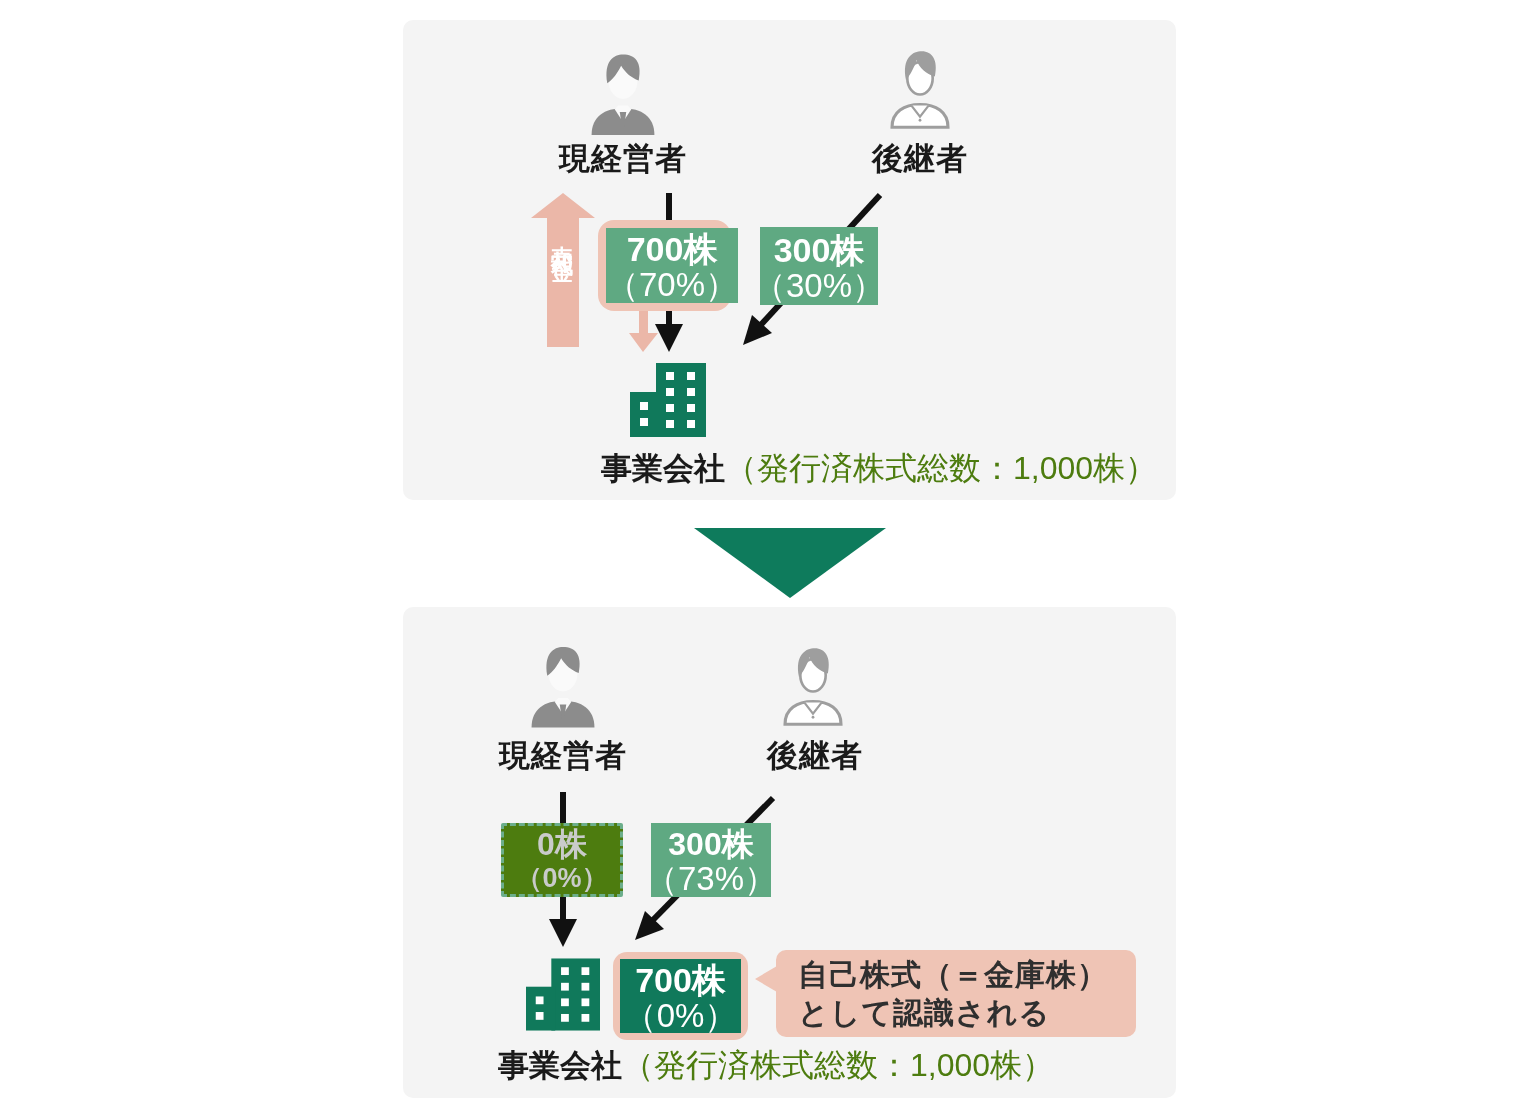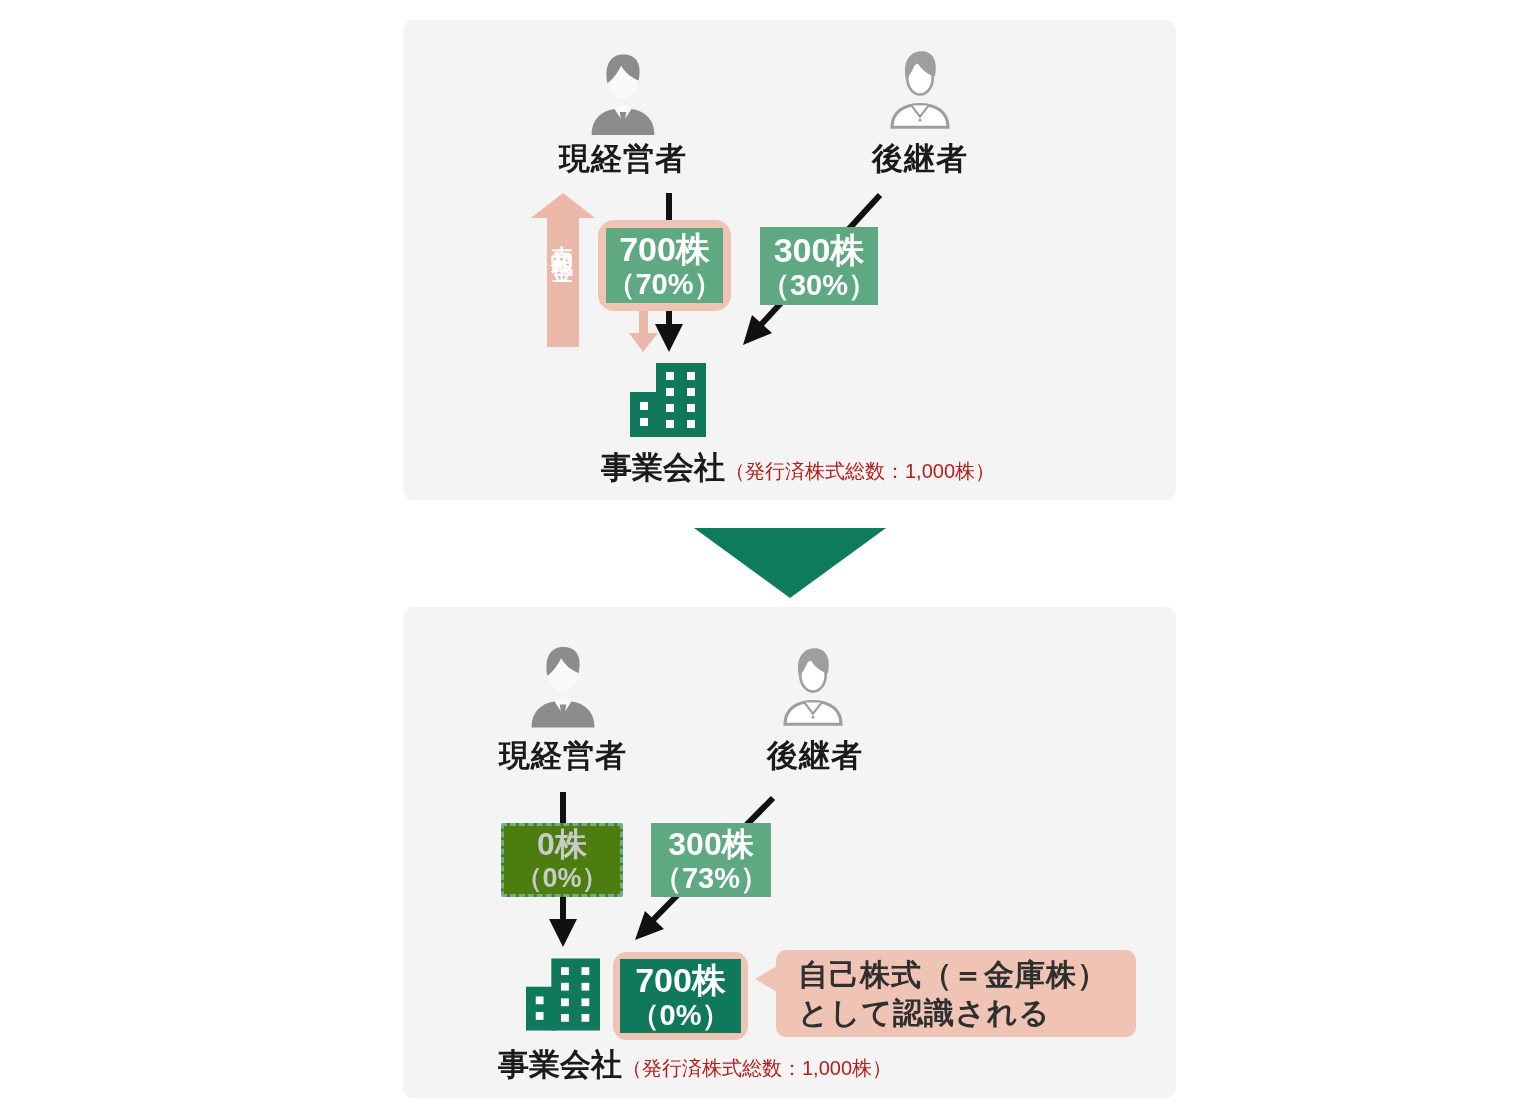--- a/index.html
+++ b/index.html
@@ -15,42 +15,42 @@
   .svg-layer{position:absolute;left:0;top:0;z-index:1;}
   .person-label{
     position:absolute;width:200px;text-align:center;font-size:31px;font-weight:bold;
     color:#1a1a1a;z-index:2;letter-spacing:1px;
   }
   .badge{
     position:absolute;z-index:2;display:flex;flex-direction:column;align-items:center;
     justify-content:center;border-radius:0;color:#ffffff;text-align:center;
   }
   .badge .shares{font-size:34px;font-weight:bold;line-height:38px;}
-  .badge .percent{font-size:29px;font-weight:bold;line-height:33px;}
+  .badge .percent{font-size:33px;font-weight:normal;line-height:33px;}
   .badge.green{background:#5fa982;}
   .badge.darkgreen{background:#10795b;}
   .badge-wrap{
     position:absolute;z-index:2;background:#efc4b5;border-radius:16px;padding:8px;
     box-sizing:border-box;display:flex;
   }
   .badge-wrap .badge{position:relative;flex:1;}
   .dashed-box{
     position:absolute;z-index:2;box-sizing:border-box;background:#4d7c0f;
     border:3px dashed #6cae8b;border-radius:2px;display:flex;flex-direction:column;
     align-items:center;justify-content:center;text-align:center;color:#c9cbca;
   }
   .dashed-box .shares{font-size:32px;font-weight:bold;line-height:36px;}
   .dashed-box .percent{font-size:27px;font-weight:bold;line-height:32px;}
   .proceeds-label{
     position:absolute;z-index:2;writing-mode:vertical-rl;font-size:22px;font-weight:bold;
     color:#ffffff;letter-spacing:5px;line-height:1;
   }
   .company-label{position:absolute;z-index:2;white-space:nowrap;}
   .company-label .name{font-size:31px;font-weight:bold;color:#1a1a1a;}
-  .company-label .note{font-size:20px;font-weight:500;color:#b91c1c;}
+  .company-label .note{font-size:32px;font-weight:500;color:#4d7c0f;}
   .callout{
     position:absolute;z-index:2;background:#efc4b5;border-radius:10px;
     display:flex;flex-direction:column;justify-content:center;padding-left:22px;
     box-sizing:border-box;
   }
   .callout .line{font-size:30px;font-weight:bold;color:#2f2f2f;line-height:38px;letter-spacing:1px;}
   .callout-tail{
     position:absolute;left:-21px;top:16px;width:0;height:0;
     border-top:13px solid transparent;border-bottom:13px solid transparent;
     border-right:22px solid #efc4b5;

